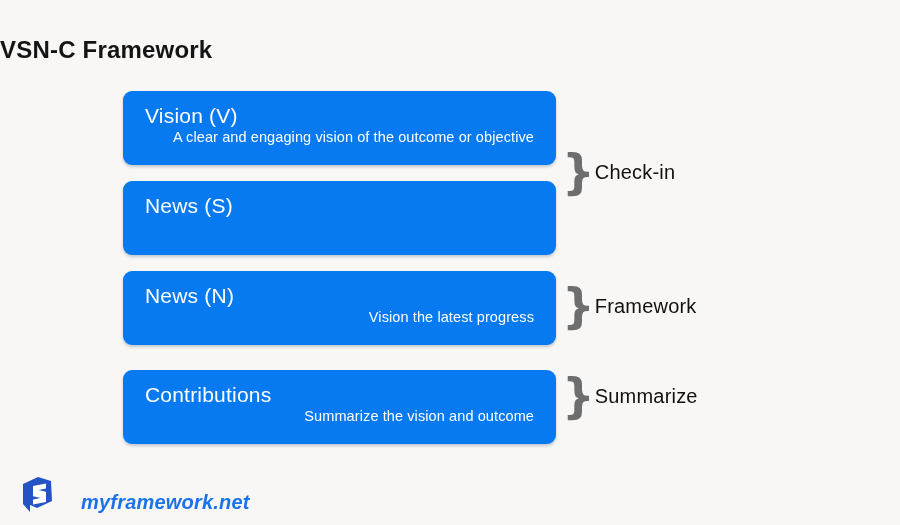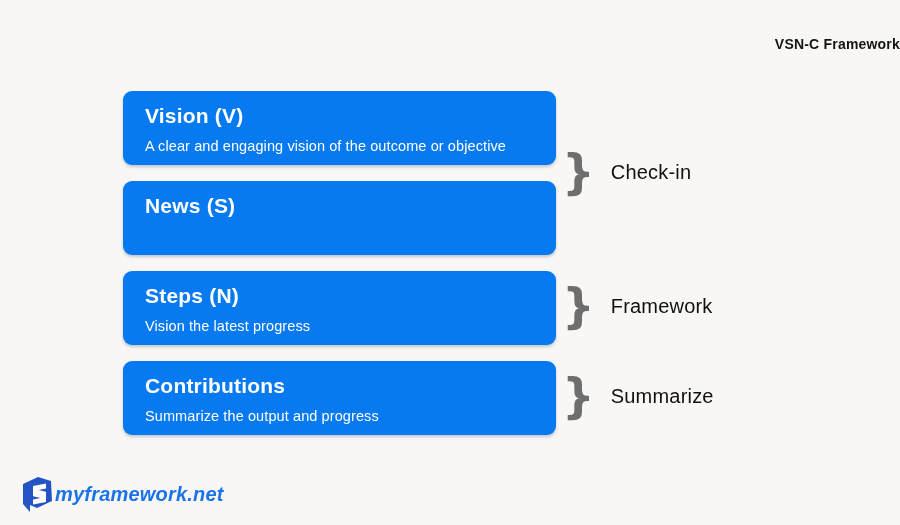--- a/index.html
+++ b/index.html
@@ -8,88 +8,88 @@
     background: #f8f7f5;
     font-family: "Liberation Sans", sans-serif;
     position: relative;
     overflow: hidden;
   }
   .stage { position: absolute; inset: 0; }
 
   .diagram-title {
     position: absolute;
     top: 36px; left: 0; width: 900px;
-    text-align: right;
-    font-size: 14px;
+    text-align: left;
+    font-size: 24px;
     font-weight: 700;
     color: #141414;
     letter-spacing: 0.2px;
   }
 
   .card {
     position: absolute;
     left: 123px;
     width: 433px;
     height: 74px;
     background: #0779f1;
     border-radius: 9px;
     color: #ffffff;
     box-sizing: border-box;
     padding: 12px 22px;
     box-shadow: 0 2px 3px rgba(40, 60, 90, 0.25);
   }
   .card-title {
     font-size: 21px;
-    font-weight: 700;
+    font-weight: 400;
     letter-spacing: 0.2px;
     line-height: 1.25;
   }
   .card-sub {
     font-size: 14.5px;
     font-weight: 400;
-    margin-top: 9px;
+    margin-top: 0;
     letter-spacing: 0.1px;
+    text-align: right;
   }
   .card-1 { top: 91px; }
   .card-2 { top: 181px; }
   .card-3 { top: 271px; }
-  .card-4 { top: 361px; }
+  .card-4 { top: 370px; }
 
   .brace-group {
     position: absolute;
     left: 562px;
     height: 58px;
     display: flex;
     align-items: center;
   }
   .brace-group-1 { top: 143px; }
   .brace-group-2 { top: 277px; }
   .brace-group-3 { top: 367px; }
   .brace {
     font-family: "DejaVu Sans", sans-serif;
     font-size: 46px;
     font-weight: 700;
     color: #6e6e6e;
     line-height: 1;
     transform: scaleY(1.05);
   }
   .brace-label {
-    margin-left: 16px;
     font-size: 20px;
     color: #111111;
     letter-spacing: 0.2px;
   }
 
   .footer {
     position: absolute;
     left: 17px;
     top: 474px;
     display: flex;
-    align-items: center;
-    gap: 0;
+    align-items: flex-end;
+    gap: 26px;
   }
   .logo-icon { width: 38px; height: 40px; display: block; }
   .footer-site {
     font-size: 20px;
     font-weight: 700;
     font-style: italic;
     color: #1a73e8;
     letter-spacing: 0.2px;
   }
 </style>
@@ -103,27 +103,27 @@
   <div class="card card-1">
     <div class="card-title">Vision (V)</div>
     <div class="card-sub">A clear and engaging vision of the outcome or objective</div>
   </div>
 
   <div class="card card-2">
     <div class="card-title">News (S)</div>
   </div>
 
   <div class="card card-3">
-    <div class="card-title">Steps (N)</div>
+    <div class="card-title">News (N)</div>
     <div class="card-sub">Vision the latest progress</div>
   </div>
 
   <div class="card card-4">
     <div class="card-title">Contributions</div>
-    <div class="card-sub">Summarize the output and progress</div>
+    <div class="card-sub">Summarize the vision and outcome</div>
   </div>
 
   <div class="brace-group brace-group-1">
     <span class="brace">}</span>
     <span class="brace-label">Check-in</span>
   </div>
 
   <div class="brace-group brace-group-2">
     <span class="brace">}</span>
     <span class="brace-label">Framework</span>

